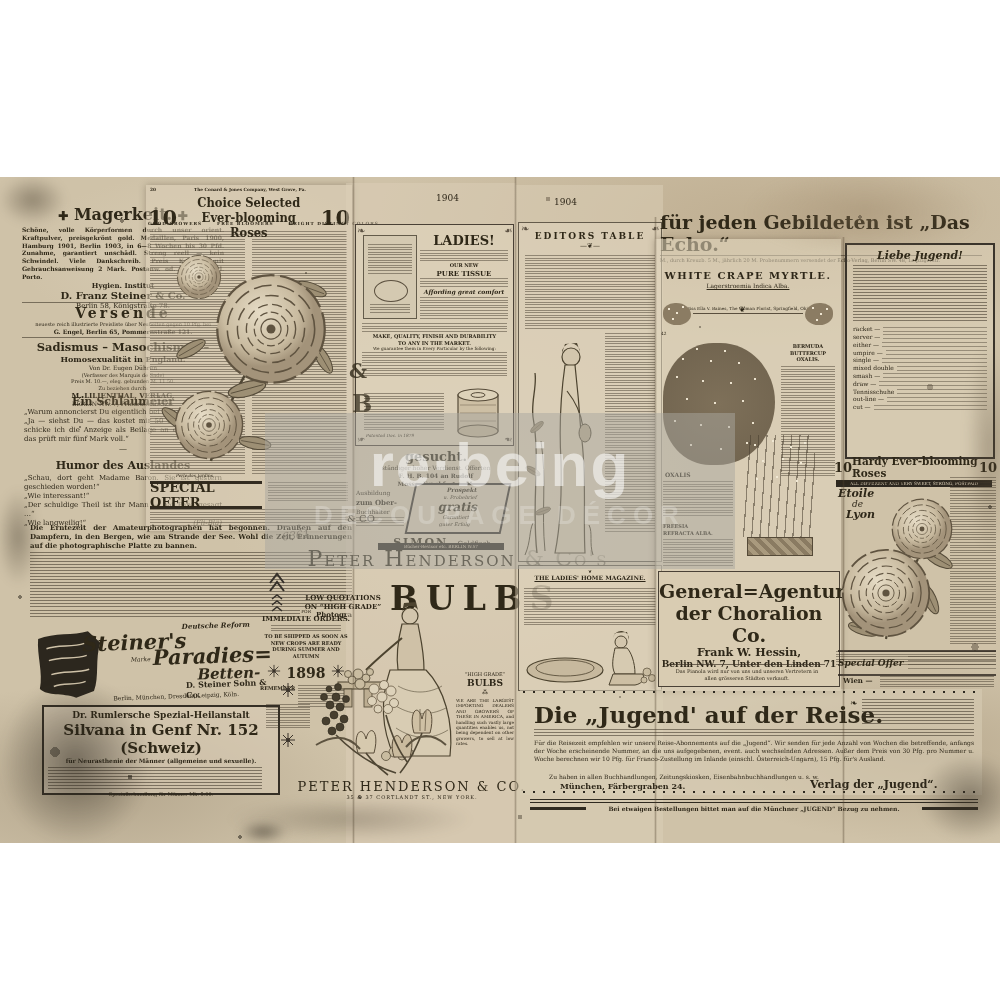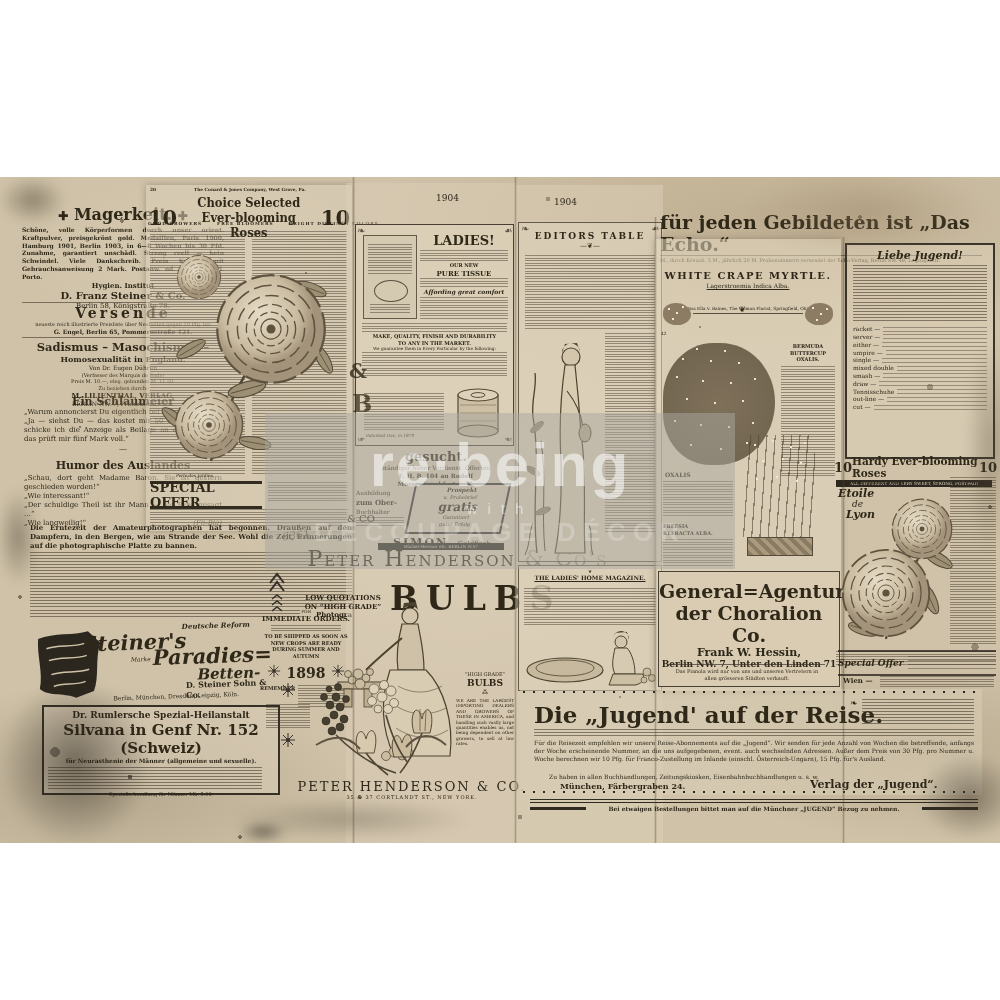--- a/index.html
+++ b/index.html
@@ -579,20 +579,19 @@
   <div class="s stain" style="left:700px;top:-25px;width:330px;height:120px;background:radial-gradient(closest-side, rgba(150,128,98,.4), transparent 72%)"></div>
   <div class="s stain" style="left:955px;top:120px;width:70px;height:300px;background:radial-gradient(closest-side, rgba(90,76,56,.35), transparent 70%)"></div>
   <div class="s stain" style="left:900px;top:560px;width:140px;height:120px;background:radial-gradient(closest-side, rgba(60,52,40,.5), transparent 72%)"></div>
   <div class="s stain" style="left:180px;top:612px;width:340px;height:60px;background:radial-gradient(closest-side, rgba(70,60,45,.3), transparent 72%)"></div>
   <div class="s stain" style="left:228px;top:640px;width:70px;height:30px;background:radial-gradient(closest-side, rgba(40,35,26,.55), transparent 70%)"></div>
   <div class="s stain" style="left:60px;top:180px;width:120px;height:80px;background:radial-gradient(closest-side, rgba(172,151,118,.35), transparent 72%)"></div>
   <div class="s speckles"></div>
 
   <div class="s wm" style="left:265px;top:236px;width:470px;height:156px;padding-top:16px;box-sizing:border-box">
     <div class="l1">re·being</div>
-    <div class="l2">with</div>
     <div class="l3">DECOUPAGE DÉCOR</div>
   </div>
 
 </div>
 
 
 
 
 </body></html>

